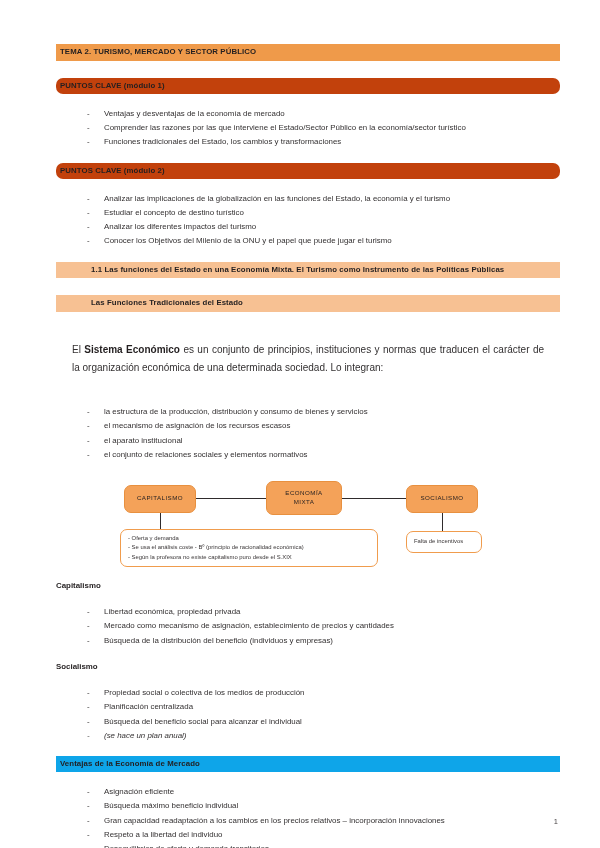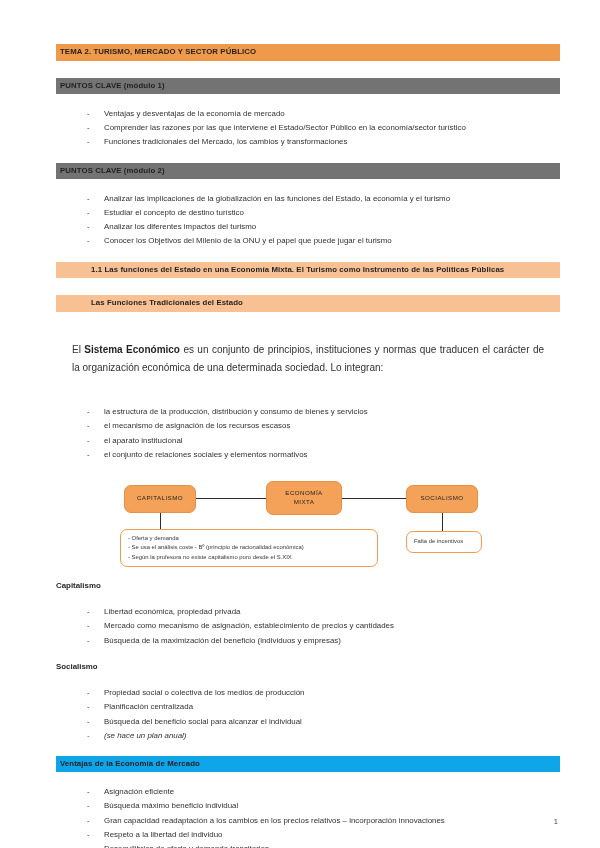--- a/index.html
+++ b/index.html
@@ -32,21 +32,21 @@
     display: block;
     box-sizing: border-box;
     font-size: 7.8px;
     font-weight: bold;
     letter-spacing: 0.1px;
     line-height: 1.62;
     padding: 2px 3px 2px 4px;
     color: #231f20;
   }
   .bar-strong { background: #ef9a4a; }
-  .bar-mid    { background: #737373; }
+  .bar-mid    { background: #c2410c; border-radius: 7px; }
   .bar-soft   { background: #f7c193; padding-left: 35px; }
   .bar-pale   { background: #0ea5e9; }
 
   .bar-justify {
     text-align: justify;
     text-align-last: left;
   }
 
   .gap-xs { height: 9px; }
   .gap-s  { height: 13px; }
@@ -164,21 +164,21 @@
 
     <div class="bar bar-strong">TEMA 2. TURISMO, MERCADO Y SECTOR PÚBLICO</div>
 
     <div class="gap-m"></div>
 
     <div class="bar bar-mid">PUNTOS CLAVE (módulo 1)</div>
     <div class="gap-s"></div>
     <ul class="dashlist">
       <li>Ventajas y desventajas de la economía de mercado</li>
       <li>Comprender las razones por las que interviene el Estado/Sector Público en la economía/sector turístico</li>
-      <li>Funciones tradicionales del Mercado, los cambios y transformaciones</li>
+      <li>Funciones tradicionales del Estado, los cambios y transformaciones</li>
     </ul>
 
     <div class="gap-s"></div>
 
     <div class="bar bar-mid">PUNTOS CLAVE (módulo 2)</div>
     <div class="gap-s"></div>
     <ul class="dashlist">
       <li>Analizar las implicaciones de la globalización en las funciones del Estado, la economía y el turismo</li>
       <li>Estudiar el concepto de destino turístico</li>
       <li>Analizar los diferentes impactos del turismo</li>
@@ -225,21 +225,21 @@
       <div class="dnote dnote-right">Falta de incentivos</div>
     </div>
 
     <div class="gap-xs"></div>
 
     <div class="subhead">Capitalismo</div>
     <div class="gap-s"></div>
     <ul class="dashlist">
       <li>Libertad económica, propiedad privada</li>
       <li>Mercado como mecanismo de asignación, establecimiento de precios y cantidades</li>
-      <li>Búsqueda de la maximización del beneficio (individuos y empresas)</li>
+      <li>Búsqueda de la distribución del beneficio (individuos y empresas)</li>
     </ul>
 
     <div class="gap-s"></div>
 
     <div class="subhead">Socialismo</div>
     <div class="gap-s"></div>
     <ul class="dashlist">
       <li>Propiedad social o colectiva de los medios de producción</li>
       <li>Planificación centralizada</li>
       <li>Búsqueda del beneficio social para alcanzar el individual</li>

